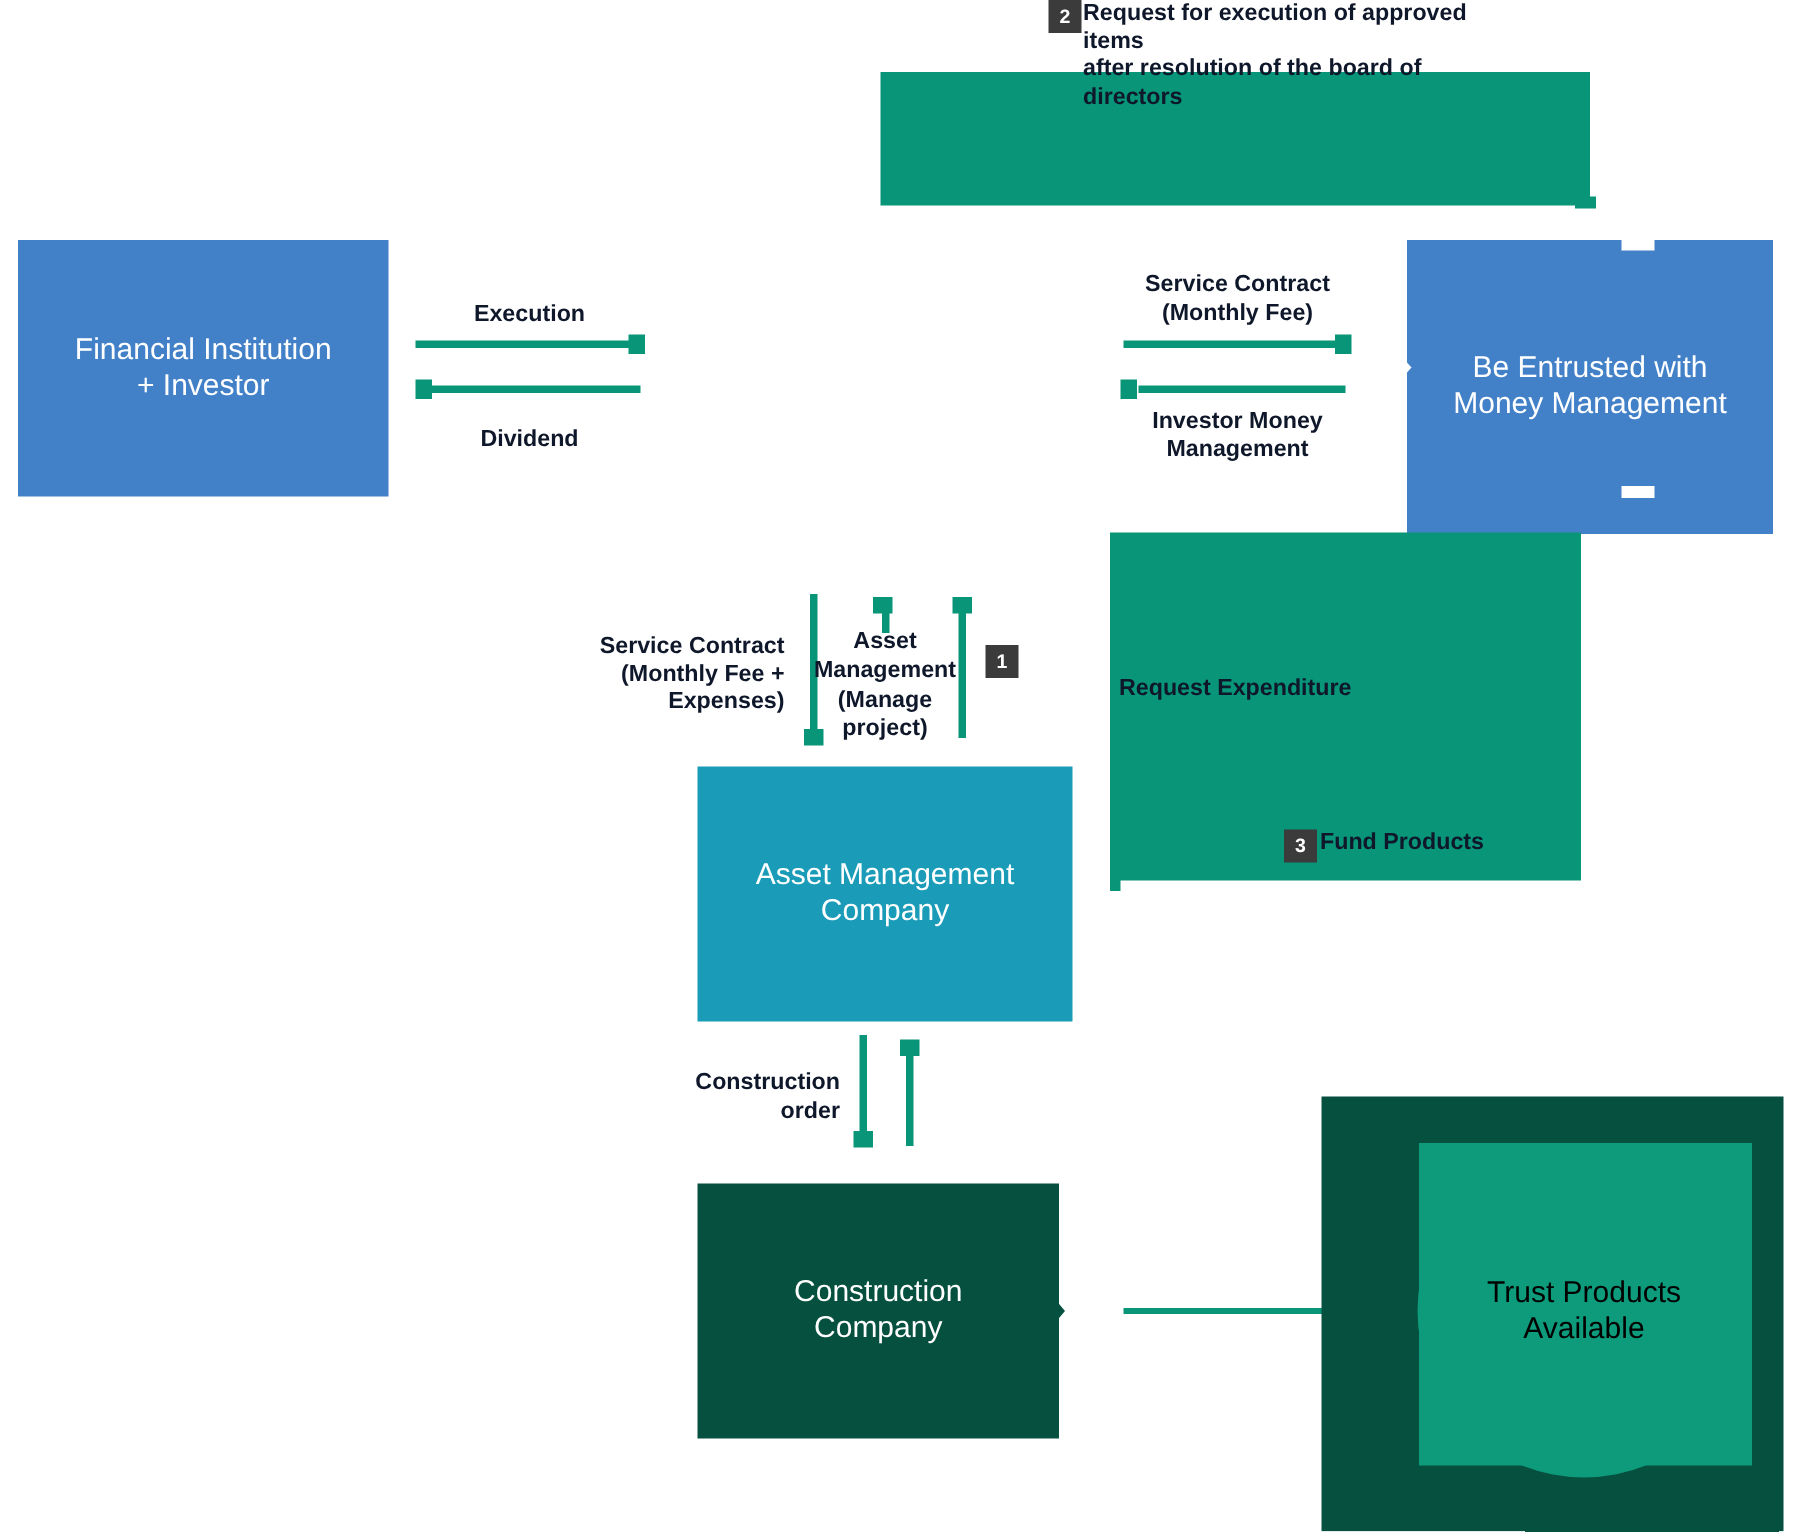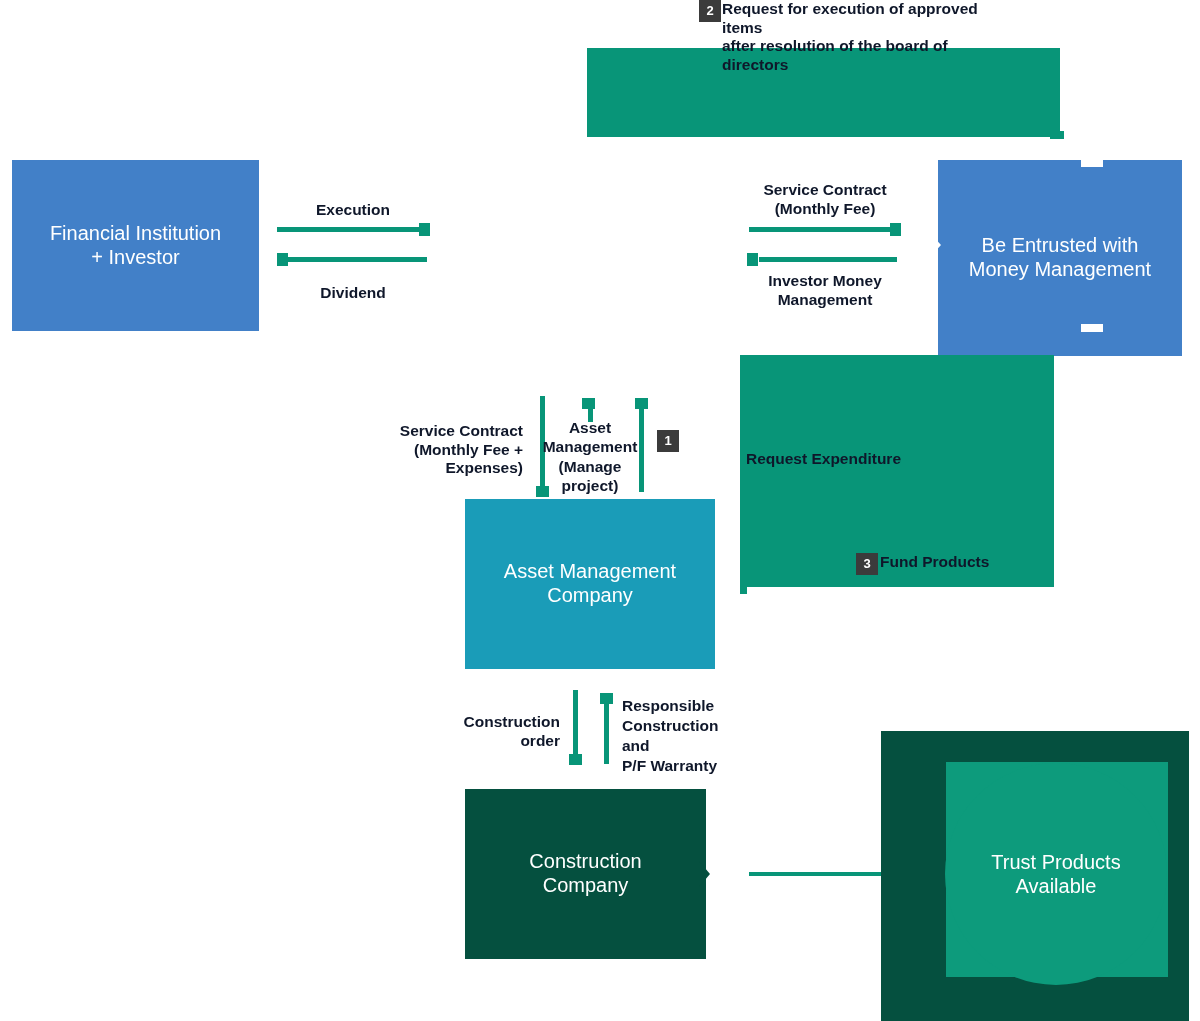--- a/index.html
+++ b/index.html
@@ -32,21 +32,21 @@
     box-sizing: border-box;
   }
   .node .node-label {
     display: block;
     white-space: pre-line;
     padding: 0 8px;
   }
 
   .node-blue      { background: #4280c8; }
   .node-green     { background: #089578; }
-  .node-cyan      { background: #1a9cb8; }
+  .node-cyan      { background: #1a9cb8; margin-top: 12px; }
   .node-darkgreen { background: #05503f; }
 
   
   .edge-label {
     position: absolute;
     color: #0f172a;
     text-align: center;
     line-height: 1.2;
     white-space: pre-line;
     box-sizing: border-box;
@@ -126,21 +126,21 @@
     position: absolute;
     background: #0d9b7c;
   }
   .trust-circle {
     position: absolute;
     border-radius: 50%;
     background: #0d9b7c;
     display: flex;
     align-items: center;
     justify-content: center;
-    color: #ffffff;
+    color: #000000;
     text-align: center;
     line-height: 1.2;
     white-space: pre-line;
   }
 </style>
 </head>
 <body>
 
 <div id="stage">
 
@@ -220,23 +220,20 @@
 Company</span>
   </div>
 
   <div class="arrow-v" style="left:573px; top:690px; height:66px;"></div>
   <div class="head head-d" style="left:569px; top:754px;"></div>
   <div class="edge-label" style="left:448px; top:713px; width:112px; font-size:15.5px; font-weight:700; text-align:right;">Construction
 order</div>
 
   <div class="arrow-v" style="left:604px; top:700px; height:64px;"></div>
   <div class="head head-u" style="left:600px; top:693px;"></div>
-  <div class="edge-label" style="left:622px; top:696px; width:124px; font-size:15.5px; font-weight:700; line-height:1.3; text-align:left;">Responsible
-Construction and
-P/F Warranty</div>
 
   <div class="node node-darkgreen" style="left:465px; top:789px; width:241px; height:170px;">
     <span class="node-label" style="font-size:20px;">Construction
 Company</span>
   </div>
   <div class="chevron-right-nub" style="left:699px; top:861px;"></div>
 
   <div class="arrow-h" style="left:749px; top:872px; width:140px; height:4px;"></div>
   <div class="tri-right" style="left:887px; top:868px;"></div>
 

